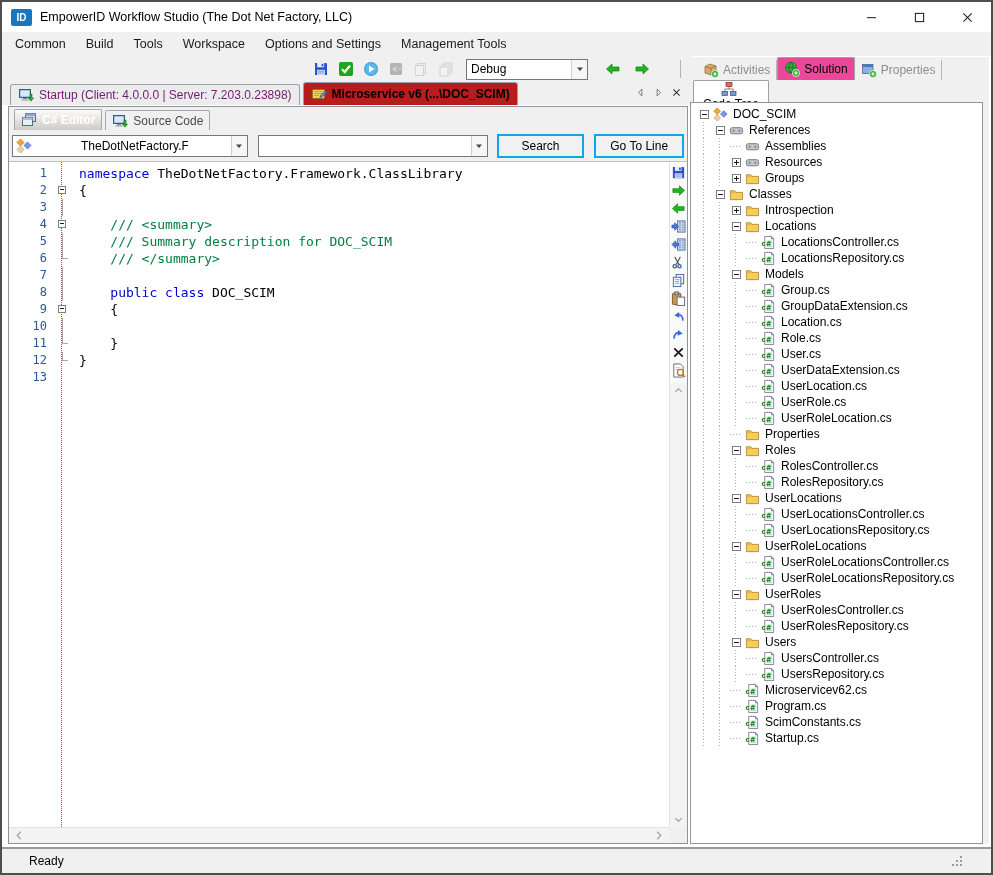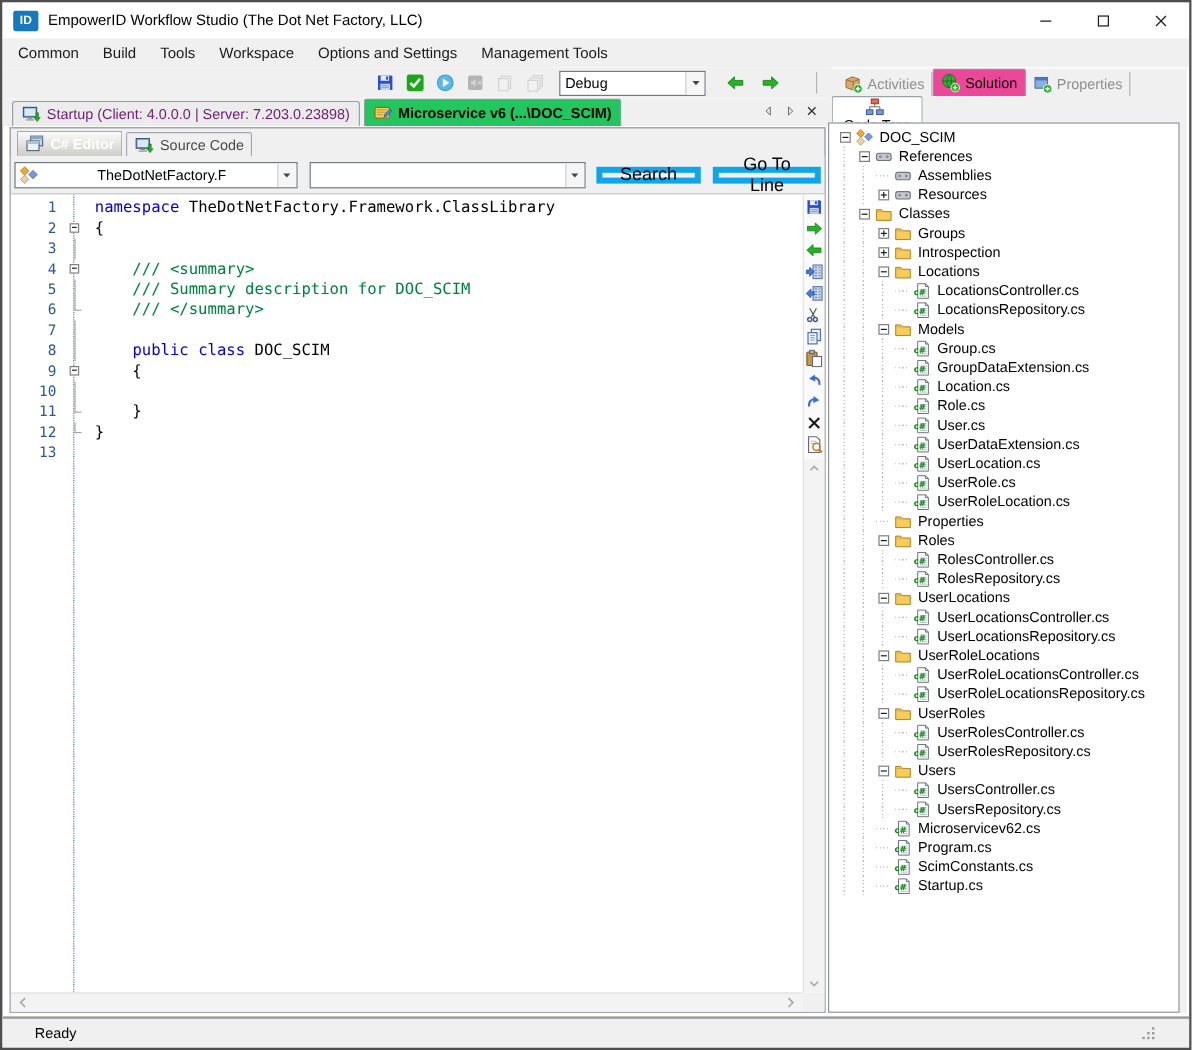--- a/index.html
+++ b/index.html
@@ -30,35 +30,35 @@
   .combo .arrow{width:15px;height:100%;display:flex;align-items:center;justify-content:center;border-left:1px solid #d0d0d0;background:#f6f6f6;flex:0 0 auto;}
   .combo .arrow svg{width:8px;height:8px;}
   .debug-combo{width:122px;margin-left:8px;}
   .toolbar .navs{display:flex;margin-left:12px;gap:4px;}
   .tsep{width:1px;height:18px;background:#b4b4b4;margin-left:26px;}
 
   
   .doctabs{position:absolute;top:80px;left:0;width:690px;height:23px;background:#f0f0f0;display:flex;align-items:flex-end;padding-left:8px;box-sizing:border-box;}
   .dtab{height:20px;display:flex;align-items:center;padding:0 7px;font-size:12px;border:1px solid #9aa0a8;border-bottom:none;border-radius:3px 3px 0 0;background:#ececec;color:#701a75;margin-right:3px;white-space:nowrap;}
   .dtab .ic{margin-right:5px;}
-  .dtab.active{background:#22c55e;color:#000;font-weight:bold;height:22px;}
+  .dtab.active{background:#b91c1c;color:#000;font-weight:bold;height:22px;}
   .dtab-controls{position:absolute;right:10px;top:5px;display:flex;align-items:center;gap:7px;}
   .dtab-controls .ic svg{width:11px;height:11px;}
 
   
   .editor-panel{position:absolute;left:6px;top:104px;width:680px;bottom:29px;box-sizing:border-box;border:1px solid #8f939b;background:#f0f0f0;display:flex;flex-direction:column;}
   .subtabs{height:23px;display:flex;align-items:flex-end;padding-left:5px;}
   .stab{height:19px;display:flex;align-items:center;padding:0 6px;margin-right:3px;font-size:12px;color:#4a4a4a;border:1px solid #a6a8ae;border-bottom:none;border-radius:2px 2px 0 0;background:#f0f0f0;white-space:nowrap;}
   .stab .ic{margin-right:5px;}
   .stab.active{background:linear-gradient(#fbfbfa,#cfccc6);color:#fff;font-weight:bold;height:20px;}
   .searchrow{height:31px;display:flex;align-items:center;padding:0 3px;background:#f0f0f0;}
   .class-combo{width:237px;height:22px;}
   .class-combo .ic{margin:0 2px 0 3px;}
   .search-combo{width:231px;height:22px;margin-left:10px;}
-  .btn{height:14px;box-sizing:border-box;border:5px solid #0ea5e9;background:#f1f1f1;font-size:15px;display:flex;align-items:center;justify-content:center;font-family:"Liberation Sans",sans-serif;}
+  .btn{height:24px;box-sizing:border-box;border:2px solid #0ea5e9;background:#f1f1f1;font-size:12px;display:flex;align-items:center;justify-content:center;font-family:"Liberation Sans",sans-serif;}
   .search-btn{width:88px;margin-left:9px;}
   .goto-btn{width:90px;margin-left:10px;}
 
   
   .editor-box{flex:1;position:relative;background:#fff;border-top:1px solid #c2c2c2;overflow:hidden;}
   .code-area{position:absolute;left:0;top:0;right:18px;bottom:16px;overflow:hidden;padding-top:3px;}
   .gutter-sep{position:absolute;left:52px;top:0;bottom:0;border-left:1px dotted #3d7bb4;}
   .cl{display:flex;height:17px;line-height:17px;font-family:"DejaVu Sans Mono",monospace;font-size:13px;}
   .ln{width:46px;flex:0 0 auto;text-align:right;padding-right:8px;box-sizing:border-box;color:var(--lnc,#2b5797);font-size:12px;}
   .fold{width:15px;flex:0 0 auto;position:relative;margin-right:9px;}
@@ -630,44 +630,44 @@
             <svg viewBox="0 0 16 16">
               <rect x="1.5" y="5" width="13" height="6.5" rx="2" fill="#c4c8d0" stroke="#70747e"></rect>
               <circle cx="5" cy="8.2" r="1.3" fill="#8a8e98"></circle>
               <circle cx="11" cy="8.2" r="1.3" fill="#8a8e98"></circle>
             </svg>
           </span>
           <span class="tlabel">Resources</span>
         </div>
         <div class="trow">
           <span class="guide"></span>
-          <span class="expcell">
-            <span class="exp"></span>
+          <span class="guide"></span>
+          <span class="expcell">
+            <span class="exp plus"></span>
           </span>
           <span class="ic">
             <svg viewBox="0 0 16 16">
               <path d="M1.5 4h4.5L7.5 5.7H14.5v7.8h-13z" fill="#f8cc58" stroke="#a07818" stroke-width="0.8"></path>
               <path d="M1.5 5.7h6" stroke="#d8a838" stroke-width="0.8"></path>
             </svg>
           </span>
-          <span class="tlabel">Classes</span>
-        </div>
-        <div class="trow">
-          <span class="guide"></span>
-          <span class="guide"></span>
-          <span class="expcell">
-            <span class="exp plus"></span>
+          <span class="tlabel">Groups</span>
+        </div>
+        <div class="trow">
+          <span class="guide"></span>
+          <span class="expcell">
+            <span class="exp"></span>
           </span>
           <span class="ic">
             <svg viewBox="0 0 16 16">
               <path d="M1.5 4h4.5L7.5 5.7H14.5v7.8h-13z" fill="#f8cc58" stroke="#a07818" stroke-width="0.8"></path>
               <path d="M1.5 5.7h6" stroke="#d8a838" stroke-width="0.8"></path>
             </svg>
           </span>
-          <span class="tlabel">Groups</span>
+          <span class="tlabel">Classes</span>
         </div>
         <div class="trow">
           <span class="guide"></span>
           <span class="guide"></span>
           <span class="expcell">
             <span class="exp plus"></span>
           </span>
           <span class="ic">
             <svg viewBox="0 0 16 16">
               <path d="M1.5 4h4.5L7.5 5.7H14.5v7.8h-13z" fill="#f8cc58" stroke="#a07818" stroke-width="0.8"></path>

